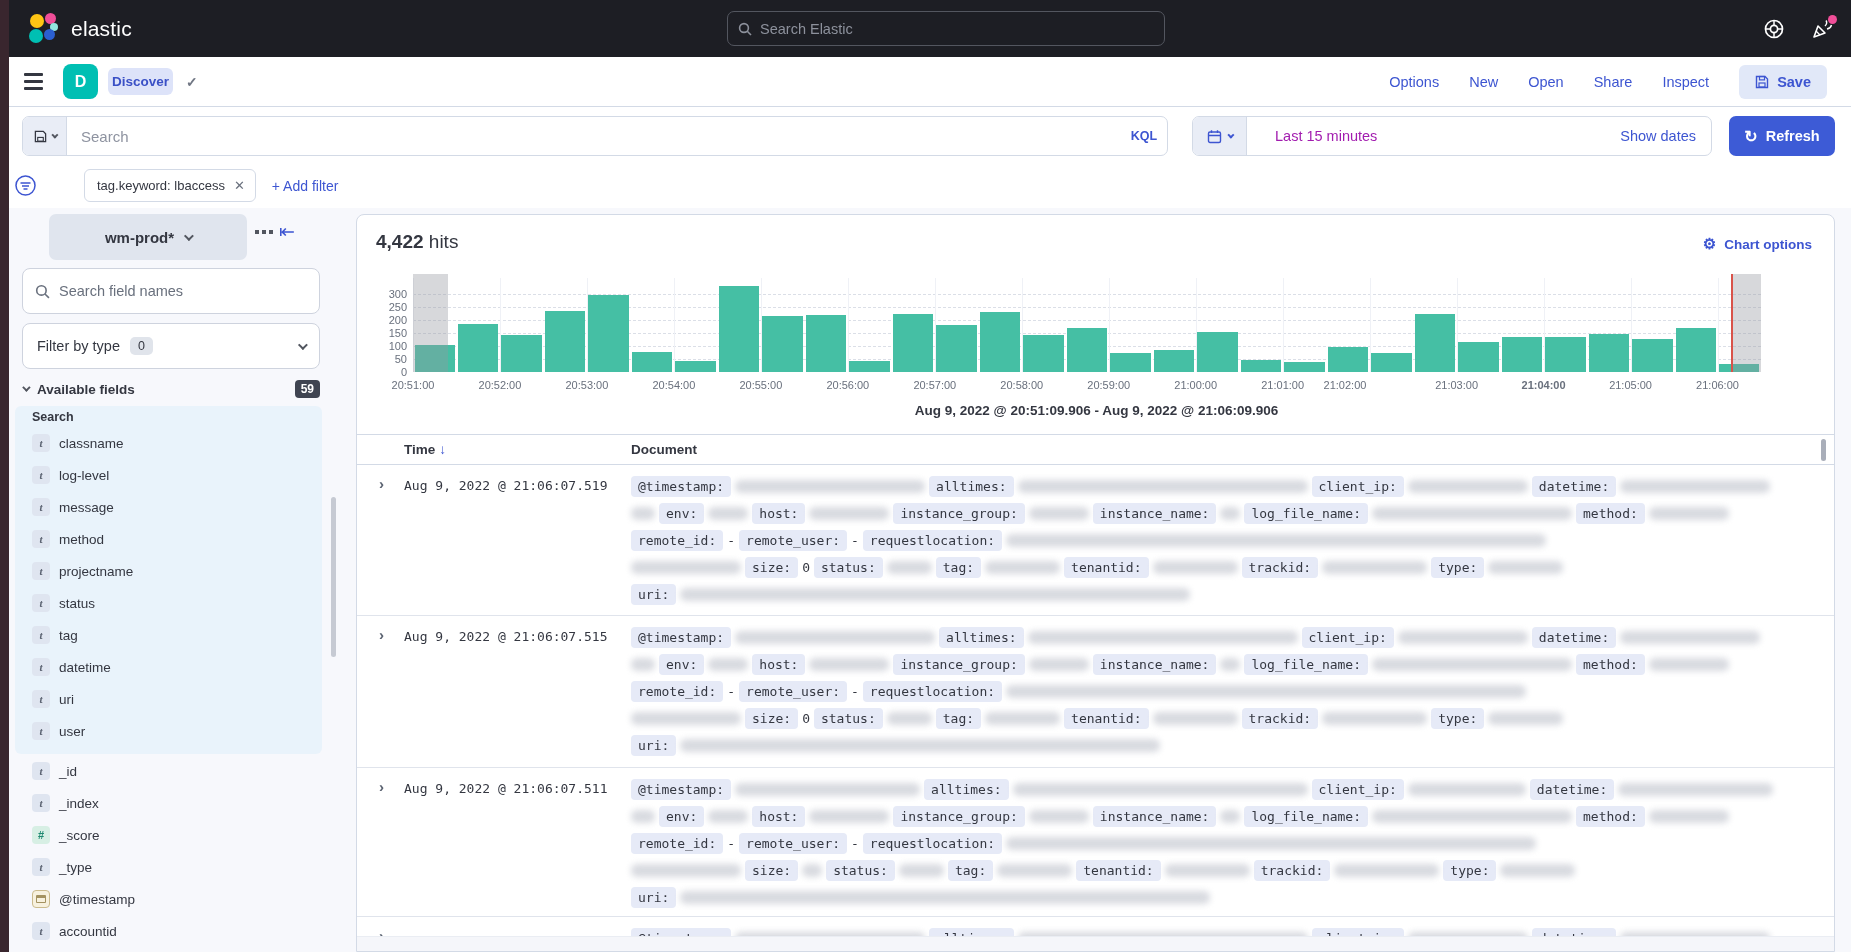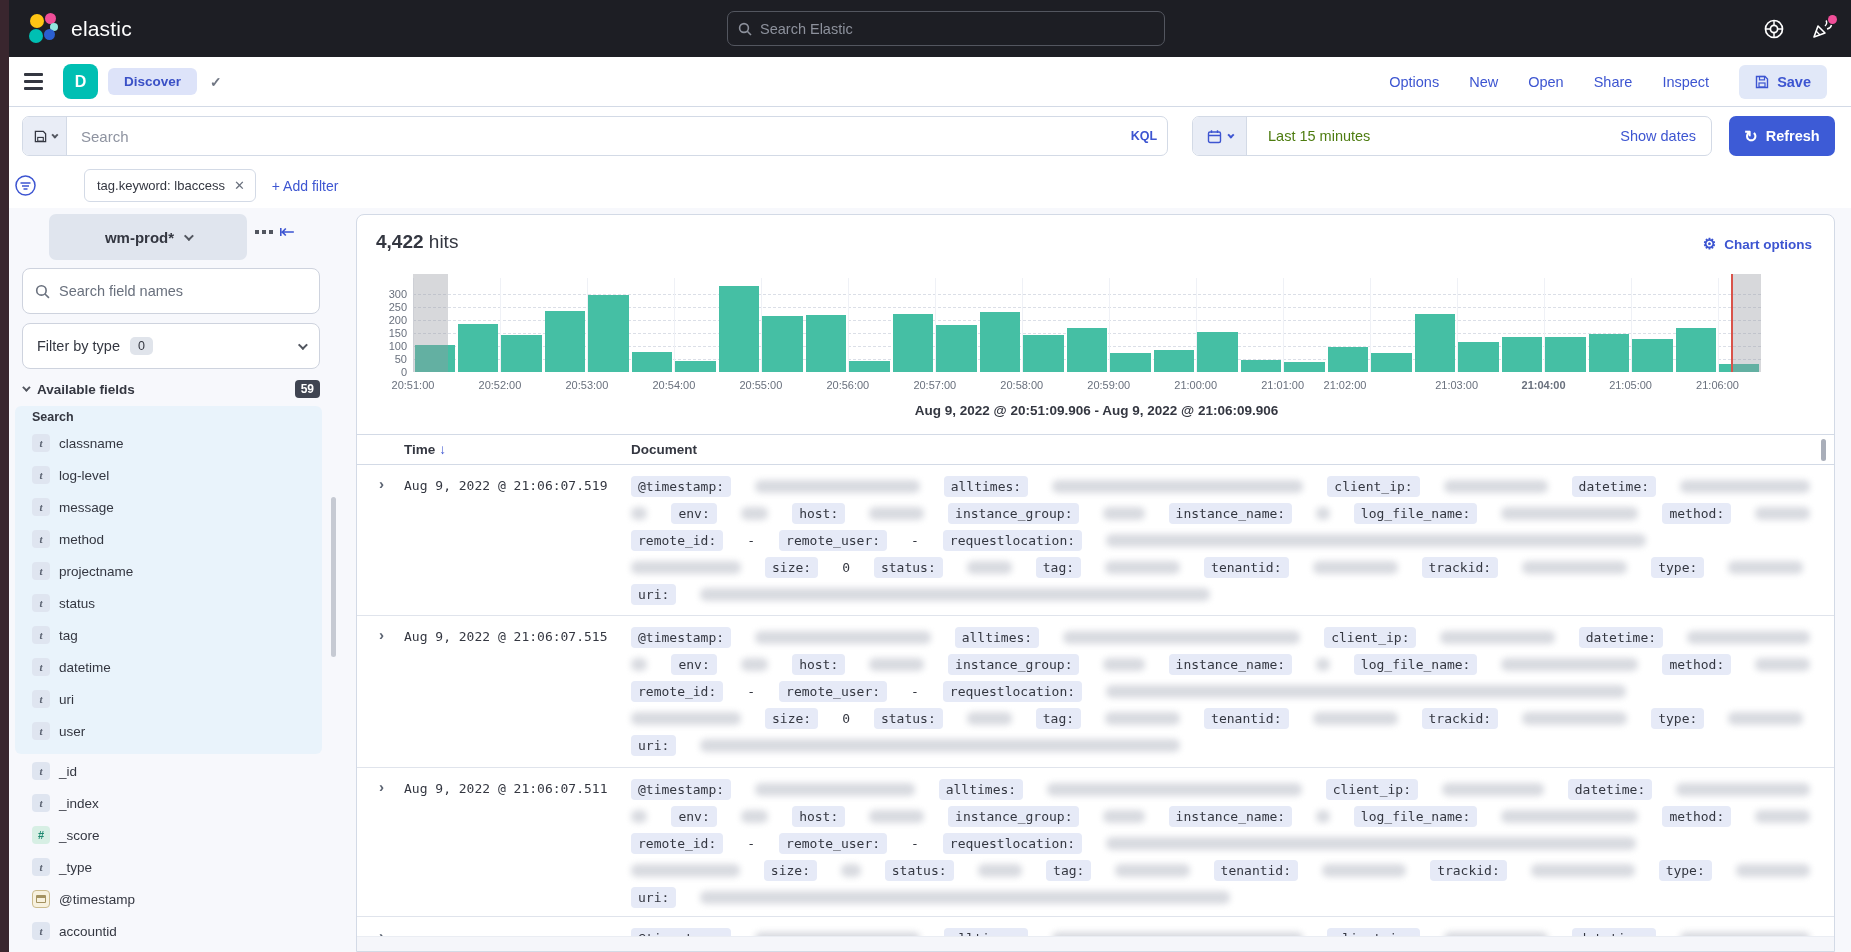--- a/index.html
+++ b/index.html
@@ -22,21 +22,21 @@
   .top-icons { position:absolute; right:18px; top:0; height:57px; display:flex; align-items:center; gap:26px; }
 
   
   .navbar { position:absolute; left:0; top:57px; width:1851px; height:50px; background:#fff;
     border-bottom:1px solid #D3DAE6; display:flex; align-items:center; }
   .hamburger { margin-left:24px; width:19px; display:flex; flex-direction:column; gap:4px; cursor:pointer;}
   .hamburger b { height:3px; background:#343741; border-radius:1px; }
   .space-badge { margin-left:20px; width:35px; height:35px; border-radius:8px; background:#00BFB3;
     color:#fff; font-weight:700; font-size:16px; display:flex; align-items:center; justify-content:center; }
   .crumb { margin-left:10px; background:#DDE3F9; color:#3A50C6; font-size:13.5px; font-weight:600;
-    padding:6px 16px; border-radius:6px; }
+    padding:6px 4px; border-radius:6px; }
   .crumb-check { margin-left:13px; color:#717784; font-size:14px; font-weight:700; }
   .nav-right { position:absolute; right:24px; display:flex; align-items:center; gap:30px; }
   .nav-link { color:#3D55D1; font-size:14.5px; cursor:pointer; }
   .save-btn { background:#E1E8F8; color:#3D55D1; font-size:14.5px; font-weight:600;
     padding:9px 16px; border-radius:6px; display:flex; gap:8px; align-items:center; cursor:pointer; }
 
   
   .querybar { position:absolute; left:0; top:107px; width:1851px; height:56px; background:#fff; }
   .qgroup { position:absolute; left:22px; top:9px; width:1146px; height:40px; display:flex;
     border:1px solid #D3DAE6; border-radius:7px; overflow:hidden; background:#fff; }
@@ -45,21 +45,21 @@
   .qinput { flex:1; display:flex; align-items:center; padding:0 14px; }
   .qinput input { border:none; outline:none; width:100%; font-size:15px; color:#343741;
     font-family:"Liberation Sans", sans-serif; }
   .qinput input::placeholder { color:#8E93A0; }
   .kql { width:46px; display:flex; align-items:center; justify-content:center; color:#3D55D1;
     font-size:12.5px; font-weight:600; cursor:pointer; }
   .dgroup { position:absolute; left:1192px; top:9px; width:520px; height:40px; display:flex;
     border:1px solid #D3DAE6; border-radius:7px; overflow:hidden; background:#fff; }
   .dcal { width:54px; background:#E9EDF6; border-right:1px solid #D3DAE6; display:flex;
     align-items:center; justify-content:center; gap:5px; cursor:pointer; }
-  .dtext { flex:1; display:flex; align-items:center; padding:0 21px; font-size:14.5px; color:#4d7c0f;text-align:right; }
+  .dtext { flex:1; display:flex; align-items:center; padding:0 28px; font-size:14.5px; color:#a21caf;text-align:right; }
   .ddates { display:flex; align-items:center; padding:0 15px; color:#3D55D1; font-size:14.5px; cursor:pointer; }
   .refresh-btn { position:absolute; left:1729px; top:9px; width:106px; height:40px; background:#3D5BD6;
     border-radius:7px; color:#fff; font-size:14.5px; font-weight:600; display:flex; align-items:center;
     justify-content:center; gap:8px; cursor:pointer; }
 
   
   .filterbar { position:absolute; left:0; top:163px; width:1851px; height:45px; background:#fff;
     display:flex; align-items:center; }
   .filter-chip { margin-left:47px; height:33px; border:1px solid #D3DAE6; border-radius:6px;
     display:flex; align-items:center; padding:0 10px 0 12px; gap:9px; font-size:13px; background:#fff; cursor:pointer;}
@@ -125,21 +125,21 @@
     border-top:1px solid #D3DAE6; border-bottom:1px solid #D3DAE6; }
   .th-time { position:absolute; left:47px; top:7px; font-size:13.5px; font-weight:700; }
   .th-time .arr { color:#3D55D1; font-weight:400; margin-left:4px; }
   .th-doc { position:absolute; left:274px; top:7px; font-size:13.5px; font-weight:700; }
 
   .rows { position:absolute; left:0; top:250px; width:1479px; }
   .docrow { position:relative; width:1479px; border-bottom:1px solid #E0E4EC; }
   .r-chev { position:absolute; left:22px; top:10px; color:#5A6270; font-size:15px; font-weight:700; cursor:pointer;}
   .r-time { position:absolute; left:47px; top:13px; font-size:13px; }
   .r-lines { position:absolute; left:274px; top:8px; right:26px; }
-  .dline { height:27px; display:flex; align-items:center; gap:24px; }
+  .dline { height:27px; display:flex; align-items:center; gap:4px; }
   .chip { background:#E6EAF7; color:#343741; font-family:"DejaVu Sans Mono", monospace; font-size:13px;
     padding:1px 7px; border-radius:4px; white-space:nowrap; height:21px; line-height:19px; cursor:pointer; }
   .blur { height:13px; border-radius:6px; background:#C8CBD3; filter:blur(3px); opacity:.7; }
   .tok { font-family:"DejaVu Sans Mono", monospace; font-size:13px; }
 
   .bottom-band { position:absolute; left:0; top:721px; width:1479px; height:17px; background:#F5F6FA;
     border-top:1px solid #EAEDF3; z-index:6; }
   .panel-scroll { position:absolute; left:1464px; top:224px; width:5px; height:22px; background:#A9AEB9;
     border-radius:3px; z-index:7; }
 

